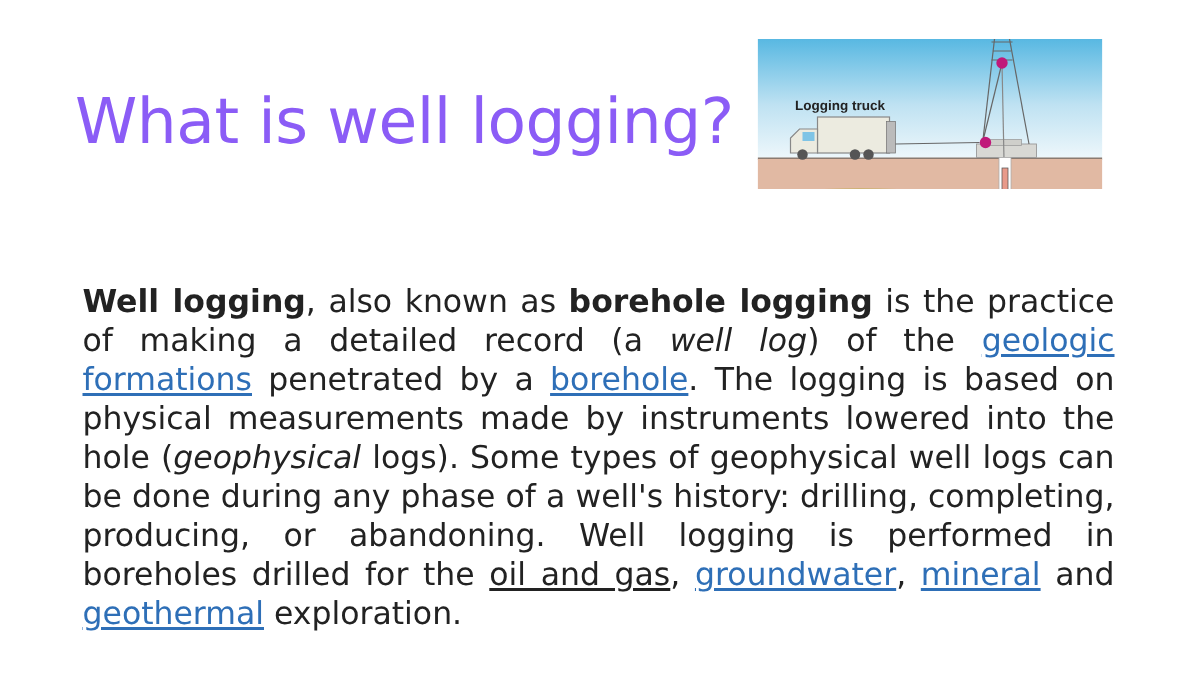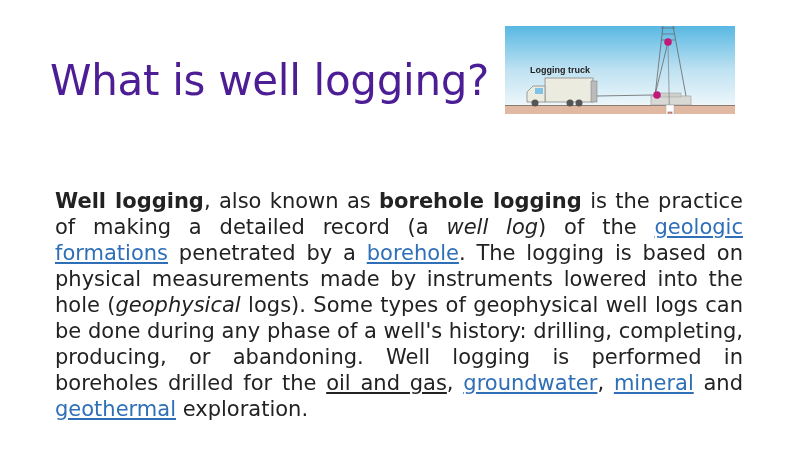--- a/index.html
+++ b/index.html
@@ -1,20 +1,20 @@
 <!DOCTYPE html>
 <html><head>
 <meta charset="utf-8">
 <style>
   html, body { margin:0; padding:0; }
   body { width:800px; height:449px; background:#ffffff; position:relative; overflow:hidden;
          font-family:"DejaVu Sans", sans-serif; }
-  .title { position:absolute; left:50px; top:56px; font-size:42px; color:#4c1d95;
+  .title { position:absolute; left:50px; top:56px; font-size:42px; color:#8b5cf6;
            font-family:"DejaVu Sans", sans-serif; white-space:nowrap; letter-spacing:-0.3px; }
-  .figure { position:absolute; left:505px; top:26px; width:230px; height:88px; overflow:hidden; }
+  .figure { position:absolute; left:505px; top:26px; width:230px; height:100px; overflow:hidden; }
   .body-text { position:absolute; left:55px; top:188px; width:688px; font-size:21px; line-height:26px;
                color:#222222; text-align:justify; font-family:"DejaVu Sans", sans-serif; }
   .body-text b { font-weight:bold; }
   .body-text i { font-style:italic; }
   a.link { color:#2e6fb7; text-decoration:underline; }
   a.dark { color:#222222; text-decoration:underline; }
 </style>
 </head>
 <body>
 

